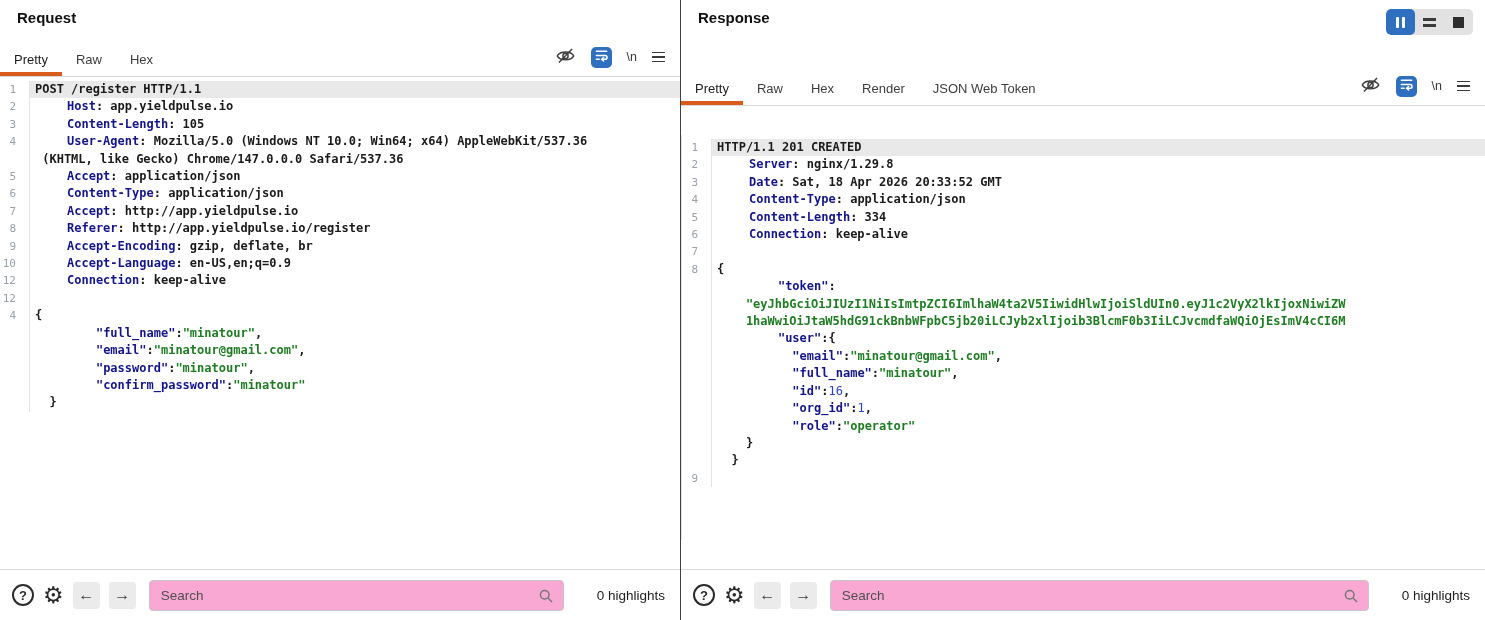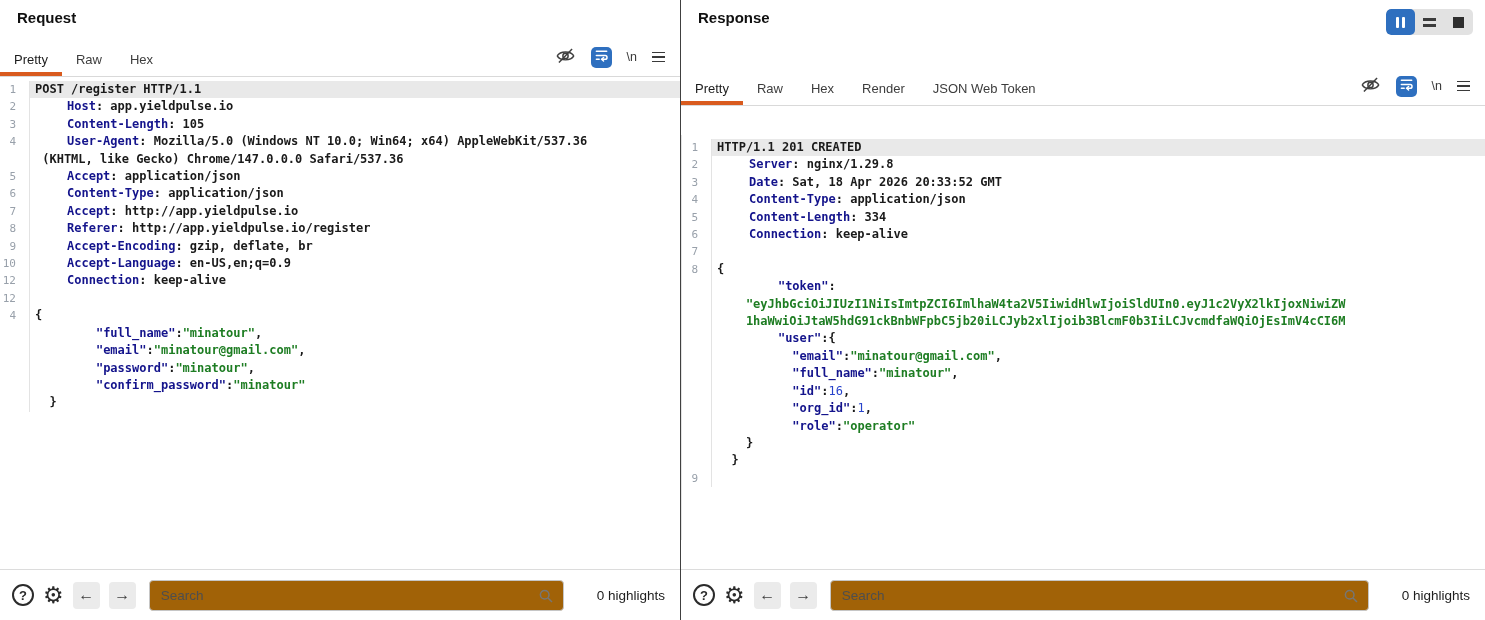--- a/index.html
+++ b/index.html
@@ -53,21 +53,21 @@
   .searchbar { height:51px; border-top:1px solid #dcdcdc; display:flex; align-items:center;
     padding:0 15px 0 12px; gap:9px; background:#fff; }
   .help-icon { width:22px; height:22px; border:2px solid #2b2b2b; border-radius:50%;
     display:flex; align-items:center; justify-content:center; font-size:13px; font-weight:bold;
     color:#2b2b2b; background:none; cursor:pointer; flex:0 0 auto; }
   .gear-btn { background:none; border:none; font-size:23px; line-height:22px; color:#2b2b2b;
     cursor:pointer; padding:0; }
   .nav-btn { width:27px; height:27px; border:none; border-radius:4px; background:#ebebeb;
     color:#3f3f3f; font-size:16px; line-height:1; cursor:pointer; }
   .search-wrap { flex:1; position:relative; height:31px; border:1px solid #c6c6c6;
-    border-radius:4px; background:#a16207; display:flex; align-items:center; margin-left:4px; }
+    border-radius:4px; background:#f9a8d4; display:flex; align-items:center; margin-left:4px; }
   .search-wrap input { border:none; outline:none; background:transparent; width:100%;
     height:100%; padding:0 32px 0 11px; font-size:13.5px; color:#222;
     font-family:"Liberation Sans", sans-serif; }
   .search-wrap input::placeholder { color:#4e4e4e; opacity:1; }
   .mag { position:absolute; right:9px; top:7px; }
   .highlights { font-size:13.5px; color:#202020; white-space:nowrap; margin-left:8px;padding-left:16px; }
 </style>
 </head>
 <body>
 

